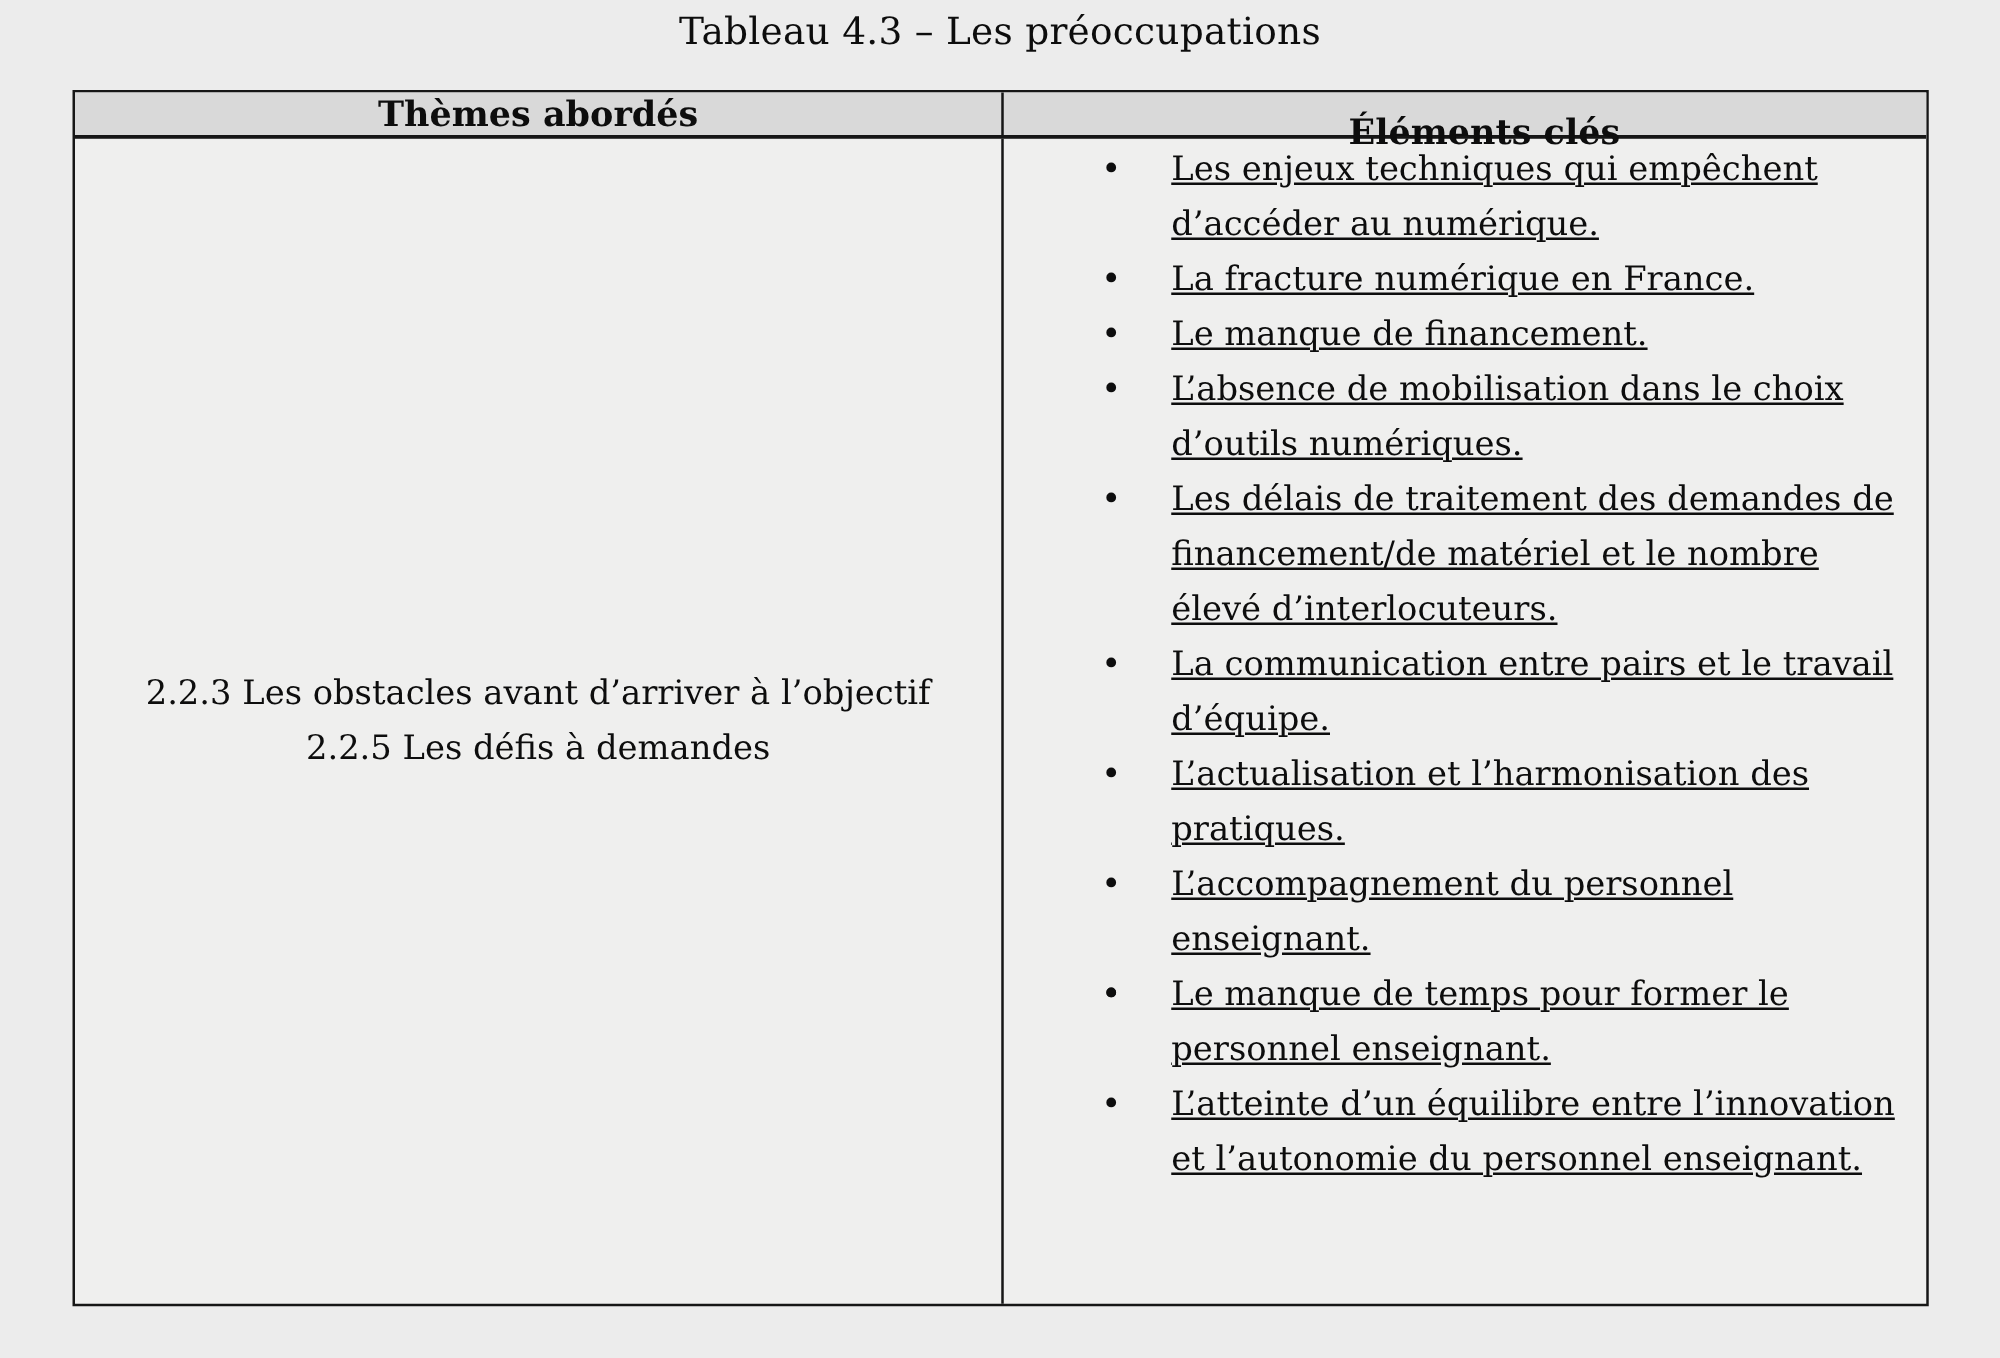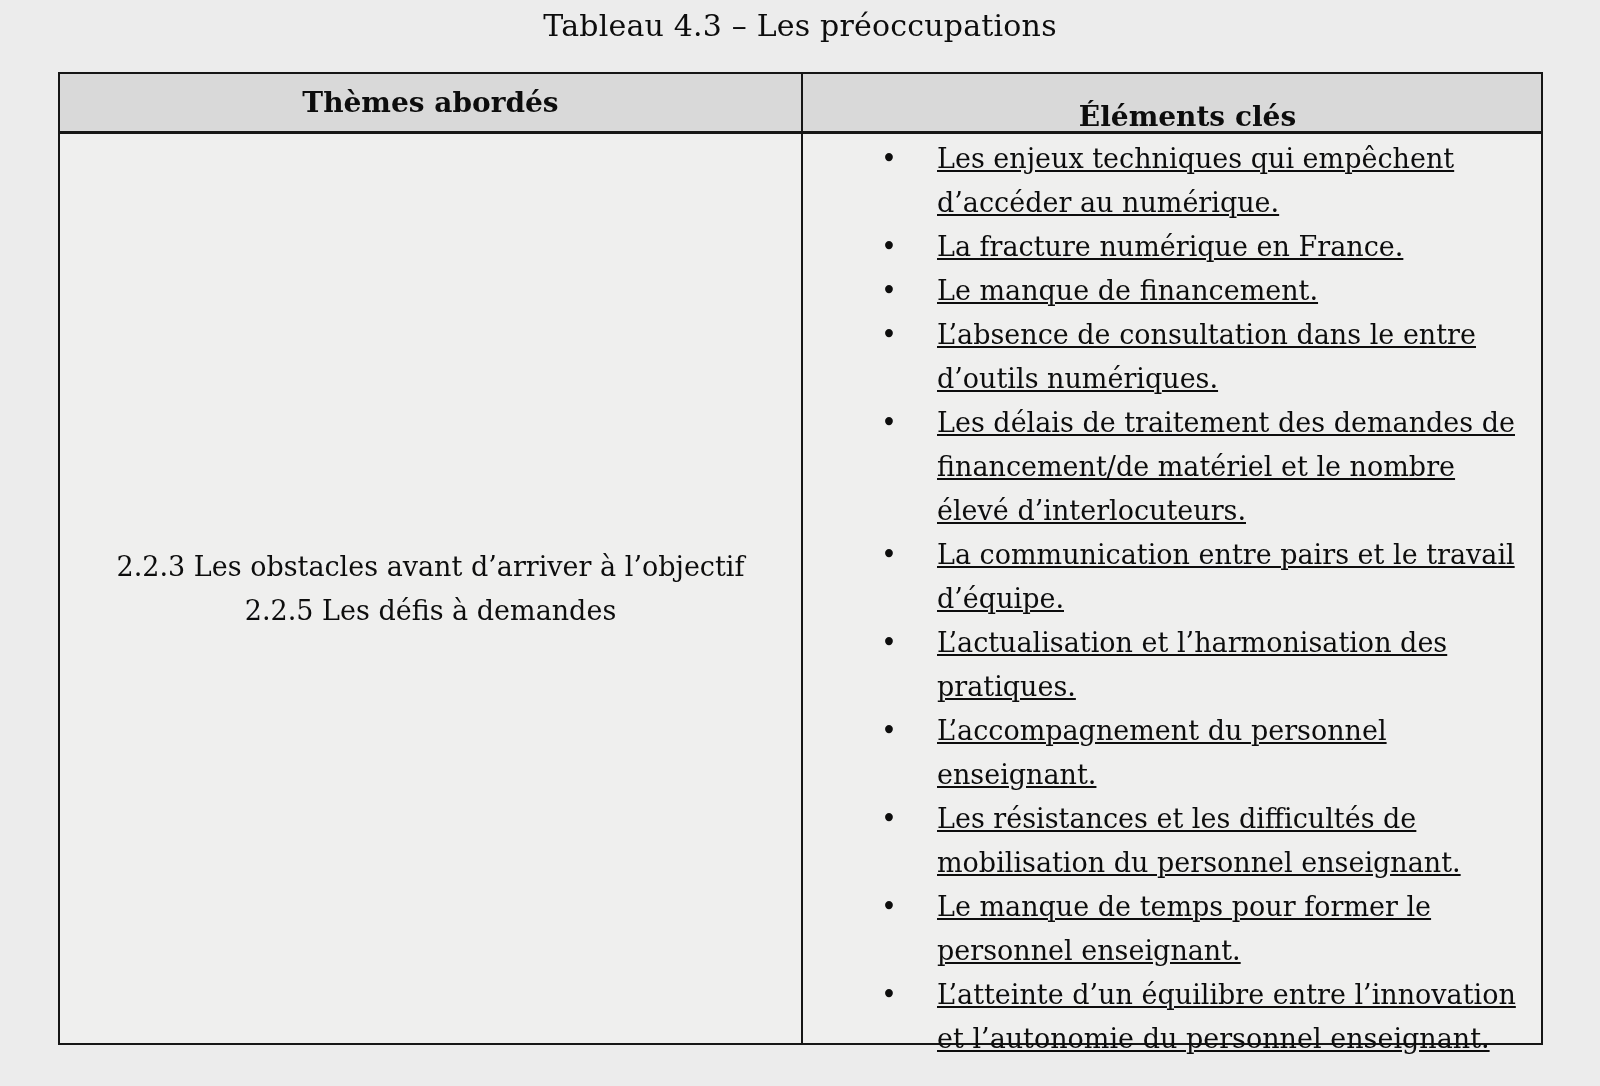--- a/index.html
+++ b/index.html
@@ -33,21 +33,21 @@
     left: 58px; top: 72px;
     width: 1485px; height: 973px;
     border: 2px solid var(--border);
     background: var(--cell-bg);
     display: flex;
     flex-direction: column;
   }
 
   .header-row {
     display: flex;
-    height: 60px;
+    height: 37px;
     flex: none;
     background: var(--header-fill);
     border-bottom: 3px solid var(--border);
     gap: 31px;
   }
   .header-cell {
     display: flex;
     align-items: center;
     justify-content: center;
     font-weight: bold;
@@ -120,33 +120,32 @@
         <div>2.2.3 Les obstacles avant d’arriver à l’objectif</div>
         <div>2.2.5 Les défis à demandes</div>
       </div>
 
       <div class="elements-cell">
         <ul class="elements-list">
             <li><span class="bullet">•</span><span class="li-text">Les enjeux techniques qui empêchent
 d’accéder au numérique.</span></li>
             <li><span class="bullet">•</span><span class="li-text">La fracture numérique en France.</span></li>
             <li><span class="bullet">•</span><span class="li-text">Le manque de financement.</span></li>
-            <li><span class="bullet">•</span><span class="li-text">L’absence de consultation dans le entre
+            <li><span class="bullet">•</span><span class="li-text">L’absence de mobilisation dans le choix
 d’outils numériques.</span></li>
             <li><span class="bullet">•</span><span class="li-text">Les délais de traitement des demandes de
 financement/de matériel et le nombre
 élevé d’interlocuteurs.</span></li>
             <li><span class="bullet">•</span><span class="li-text">La communication entre pairs et le travail
 d’équipe.</span></li>
             <li><span class="bullet">•</span><span class="li-text">L’actualisation et l’harmonisation des
 pratiques.</span></li>
             <li><span class="bullet">•</span><span class="li-text">L’accompagnement du personnel
 enseignant.</span></li>
-            <li><span class="bullet">•</span><span class="li-text">Les résistances et les difficultés de
-mobilisation du personnel enseignant.</span></li>
+            <li><span class="bullet">•</span></li>
             <li><span class="bullet">•</span><span class="li-text">Le manque de temps pour former le
 personnel enseignant.</span></li>
             <li><span class="bullet">•</span><span class="li-text">L’atteinte d’un équilibre entre l’innovation
 et l’autonomie du personnel enseignant.</span></li>
           </ul>
       </div>
 
     </div>
   </div>
 </div>

